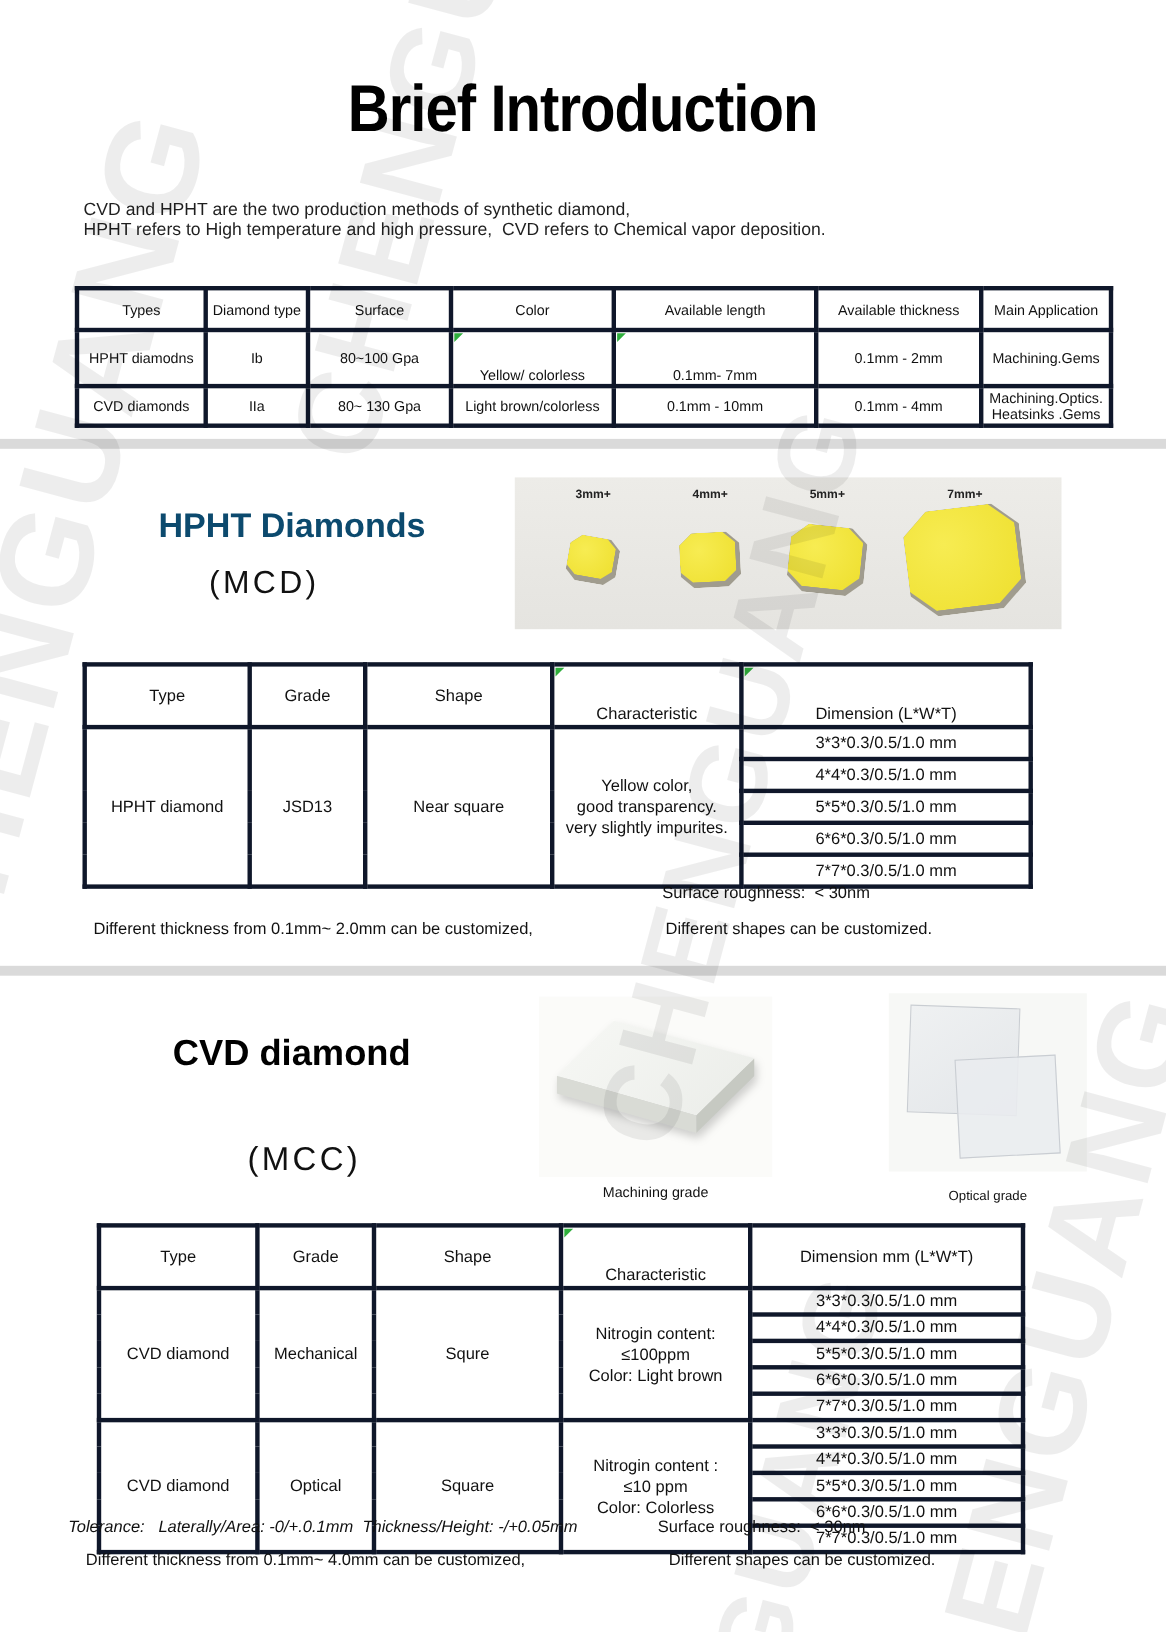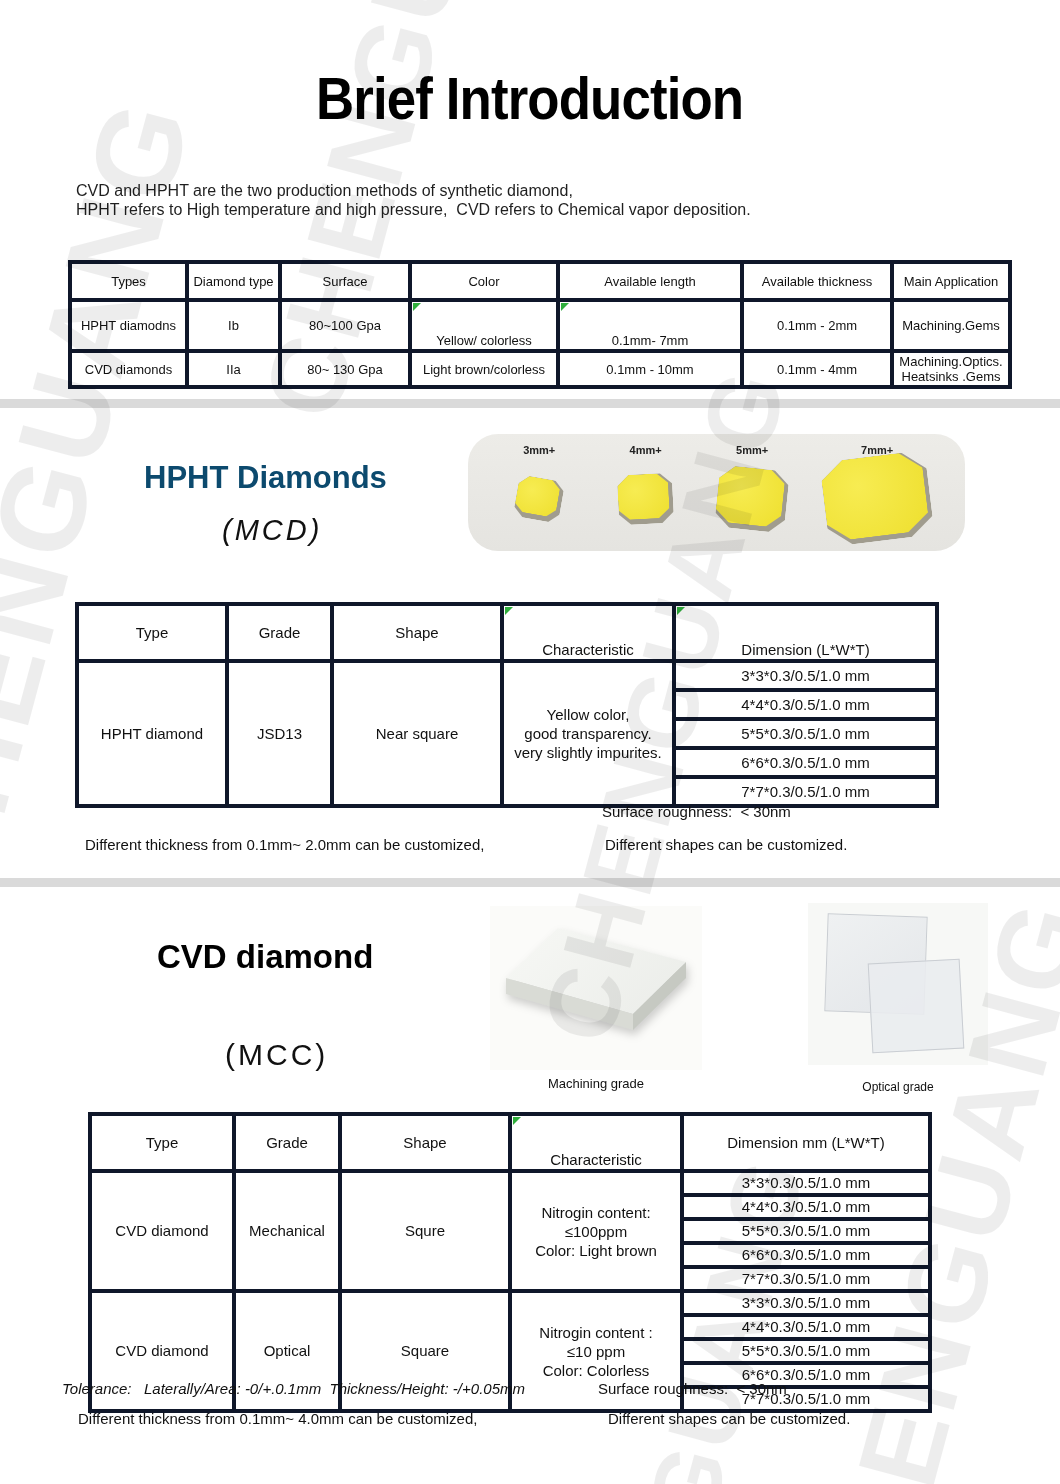--- a/index.html
+++ b/index.html
@@ -50,24 +50,24 @@
   .t3 td { line-height:18px; }
   .t3 .char { line-height:19px; }
 
   
   .divider { position:absolute; left:0; width:1060px; height:9px; background:#dadada; }
   .div1 { top:399px; }
   .div2 { top:878px; }
 
   
   .hpht-heading { position:absolute; left:144px; top:460px; font-size:31px; font-weight:bold; color:#0c4a6e; }
-  .hpht-sub { position:absolute; left:222px; top:514px; font-size:29px; letter-spacing:3px; color:#111;font-style:italic; }
-  .hpht-photo { position:absolute; left:468px; top:434px; width:497px; height:117px;
+  .hpht-sub { position:absolute; left:190px; top:514px; font-size:29px; letter-spacing:3px; color:#111; }
+  .hpht-photo { position:absolute; left:468px; top:434px; width:497px; height:138px;
                 background:linear-gradient(180deg,#edecE8,#e5e4e0); display:flex;
-                padding:6px 16px 10px 18px; z-index:1;border-radius:30px; }
+                padding:6px 16px 10px 18px; z-index:1; }
   .gem-col { flex:1; display:flex; flex-direction:column; align-items:center; }
   .gem-col.last { flex:1.35; }
   .gem-label { font-size:11px; font-weight:bold; color:#222; margin-top:4px; }
   .gem { position:relative; margin:auto 0;
          clip-path:polygon(22% 0%,78% 0%,100% 22%,100% 78%,78% 100%,22% 100%,0% 78%,0% 22%);
          background:#a09c8e; }
   .gem-in { position:absolute; left:0; top:0; right:4px; bottom:5px;
             clip-path:polygon(22% 0%,78% 0%,100% 22%,100% 78%,78% 100%,22% 100%,0% 78%,0% 22%);
             background:radial-gradient(circle at 35% 35%, #f7ec52, #eedf2e); }
   .g0 { width:46px; height:42px; transform:rotate(10deg); }

